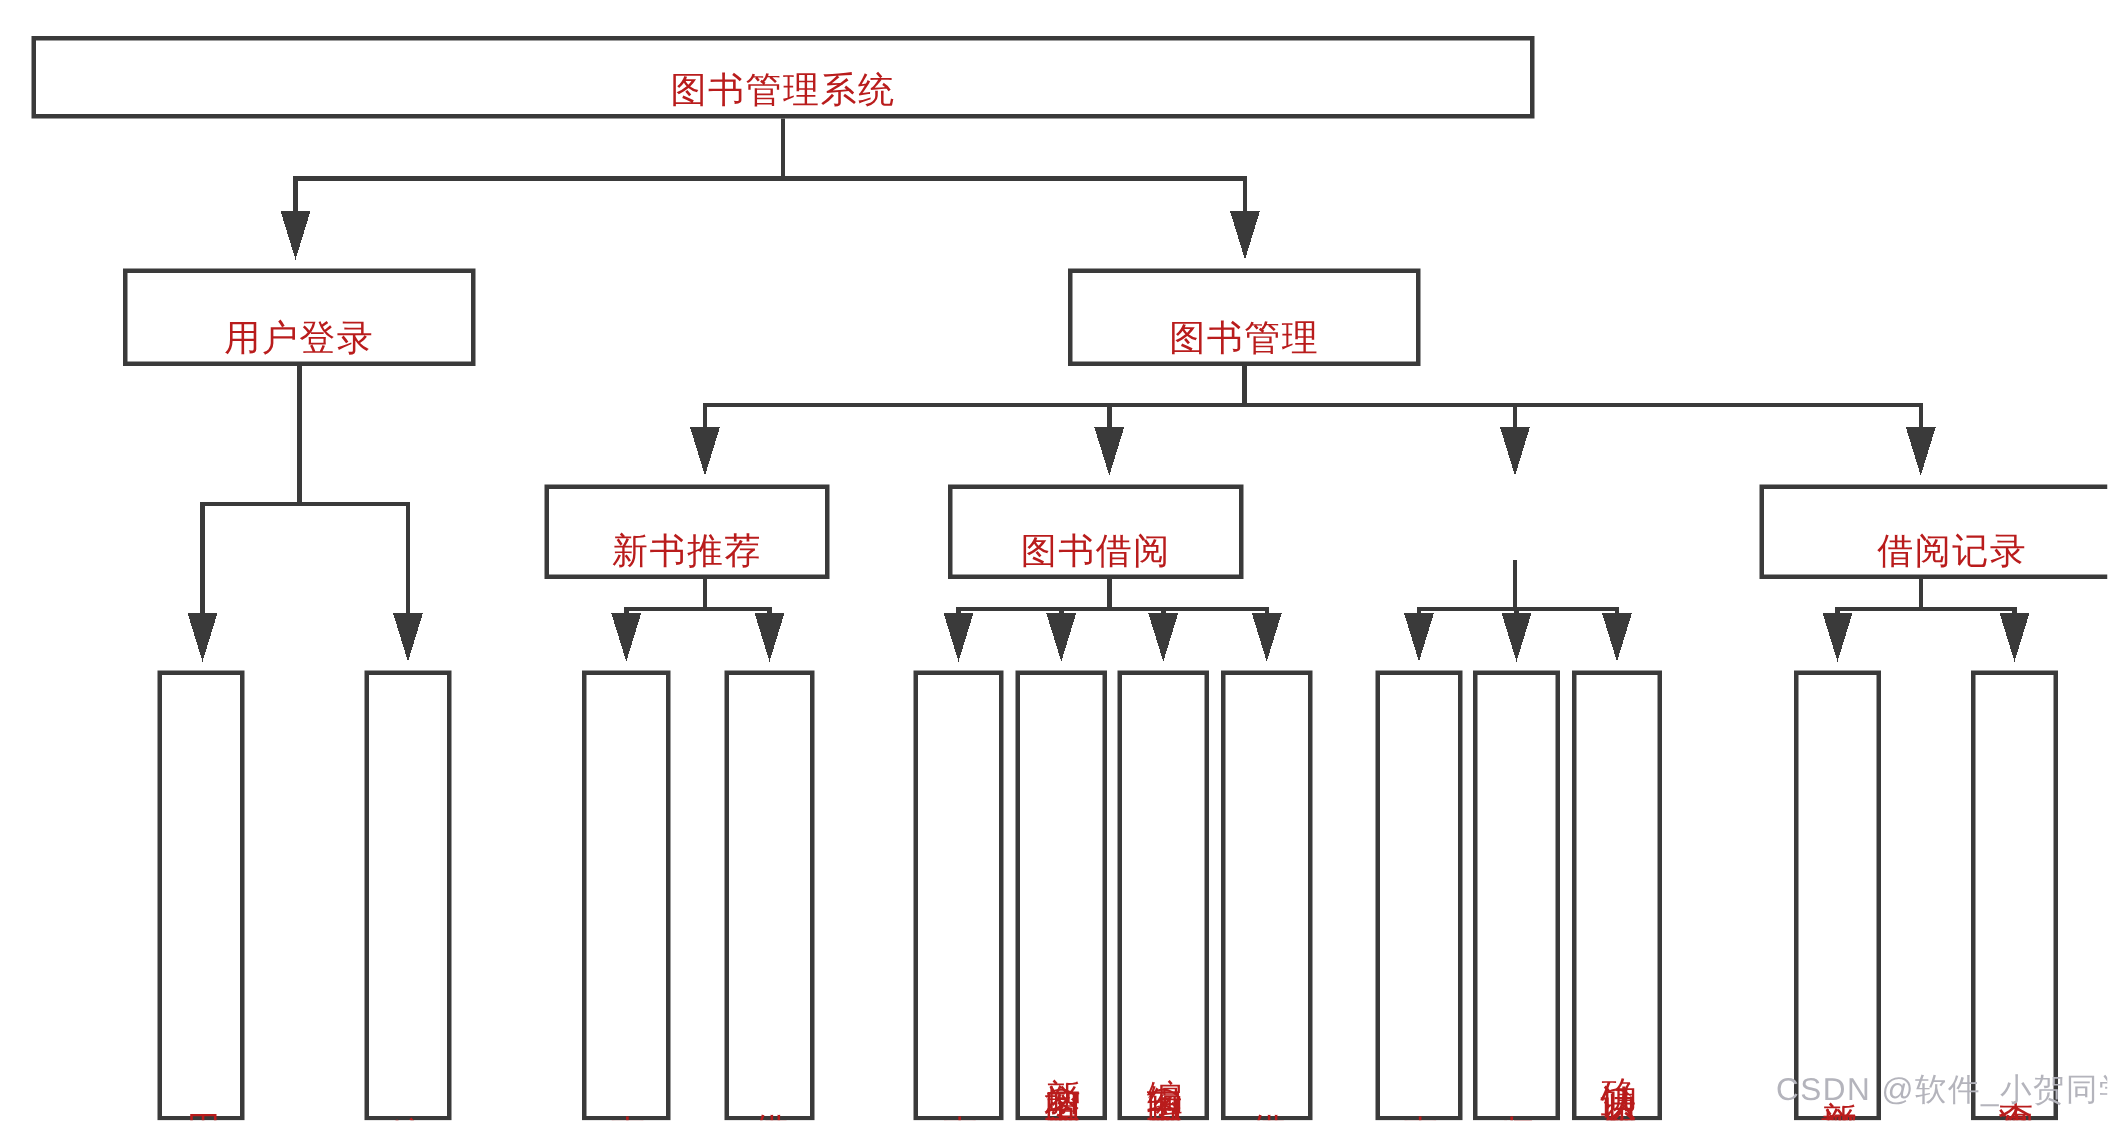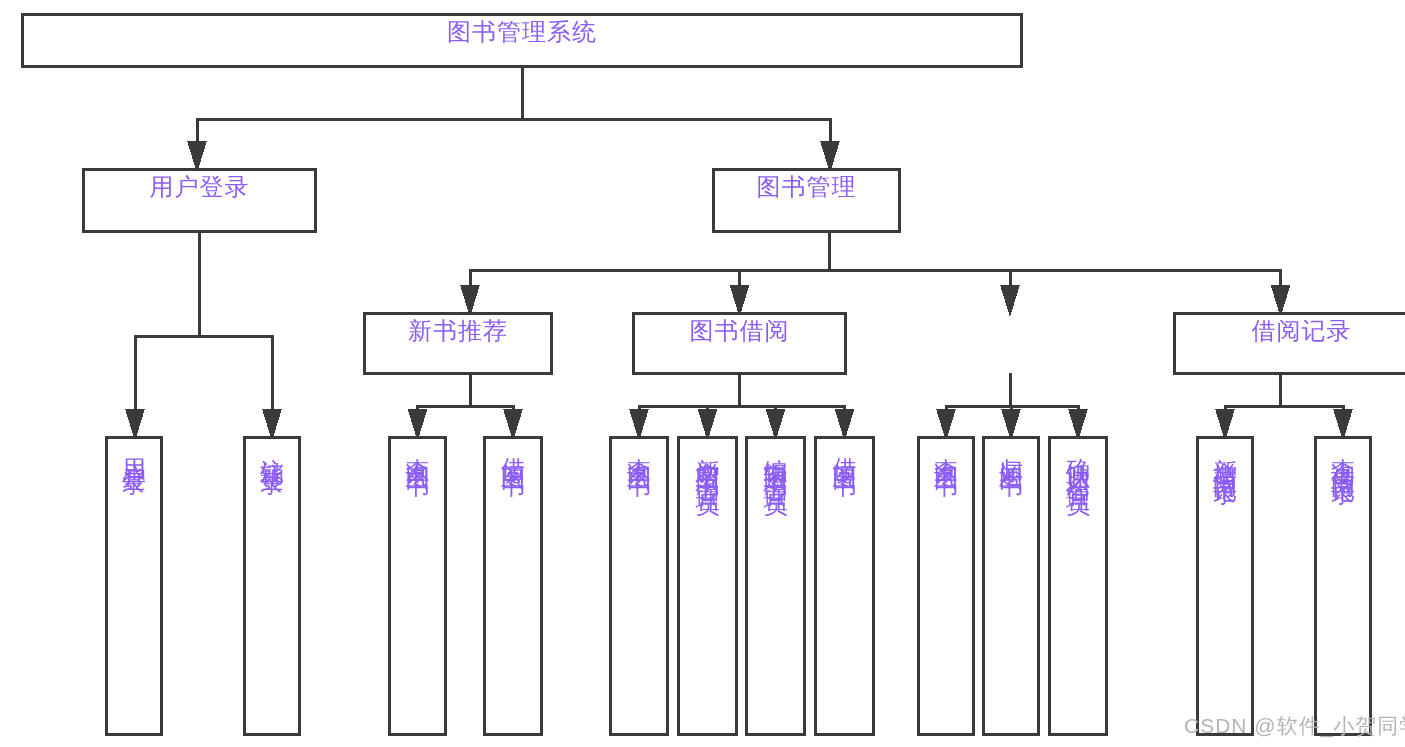--- a/index.html
+++ b/index.html
@@ -3,22 +3,22 @@
 <meta charset="utf-8">
 <style>
   html,body{margin:0;padding:0;background:#ffffff;}
   .stage{
     position:relative;width:1405px;height:747px;background:#ffffff;
     font-family:"Liberation Sans","DejaVu Sans",sans-serif;overflow:hidden;
   }
   svg.wires{position:absolute;left:0;top:0;z-index:1;pointer-events:none;}
   .node{
     position:absolute;box-sizing:border-box;z-index:2;
-    border:3px solid #3a3a3a;background:#ffffff;color:#8b5cf6;
-    display:flex;align-items:flex-start;justify-content:center;
+    border:3px solid #3a3a3a;background:#ffffff;color:#b91c1c;
+    display:flex;align-items:flex-end;justify-content:center;margin-top:11px;
   }
   .node .lbl{font-size:24px;letter-spacing:1px;white-space:nowrap;}
   .node.v .lbl{
     writing-mode:vertical-rl;text-orientation:mixed;
     letter-spacing:5px;white-space:normal;line-height:1;
   }
   .watermark{
     position:absolute;left:1184px;top:712px;z-index:6;
     font-size:21px;color:#b4b4bc;white-space:nowrap;letter-spacing:1px;
   }
@@ -106,28 +106,28 @@
     </g>
   </svg>
 
   <div class="node" style="left:21px;top:13px;width:1002px;height:55px">
     <span class="lbl">图书管理系统</span>
   </div>
 
   <div class="node" style="left:82px;top:168px;width:235px;height:65px">
     <span class="lbl">用户登录</span>
   </div>
-  <div class="node" style="left:712px;top:168px;width:189px;height:65px">
+  <div class="node" style="left:712px;top:168px;width:235px;height:65px">
     <span class="lbl">图书管理</span>
   </div>
 
   <div class="node" style="left:363px;top:312px;width:190px;height:63px">
     <span class="lbl">新书推荐</span>
   </div>
-  <div class="node" style="left:632px;top:312px;width:215px;height:63px">
+  <div class="node" style="left:632px;top:312px;width:197px;height:63px">
     <span class="lbl">图书借阅</span>
   </div>
   <div class="node" style="left:1173px;top:312px;width:257px;height:63px">
     <span class="lbl">借阅记录</span>
   </div>
 
   <div class="node v" style="left:105px;top:436px;width:58px;height:300px">
     <span class="lbl">用户登录</span>
   </div>
   <div class="node v" style="left:243px;top:436px;width:58px;height:300px">

